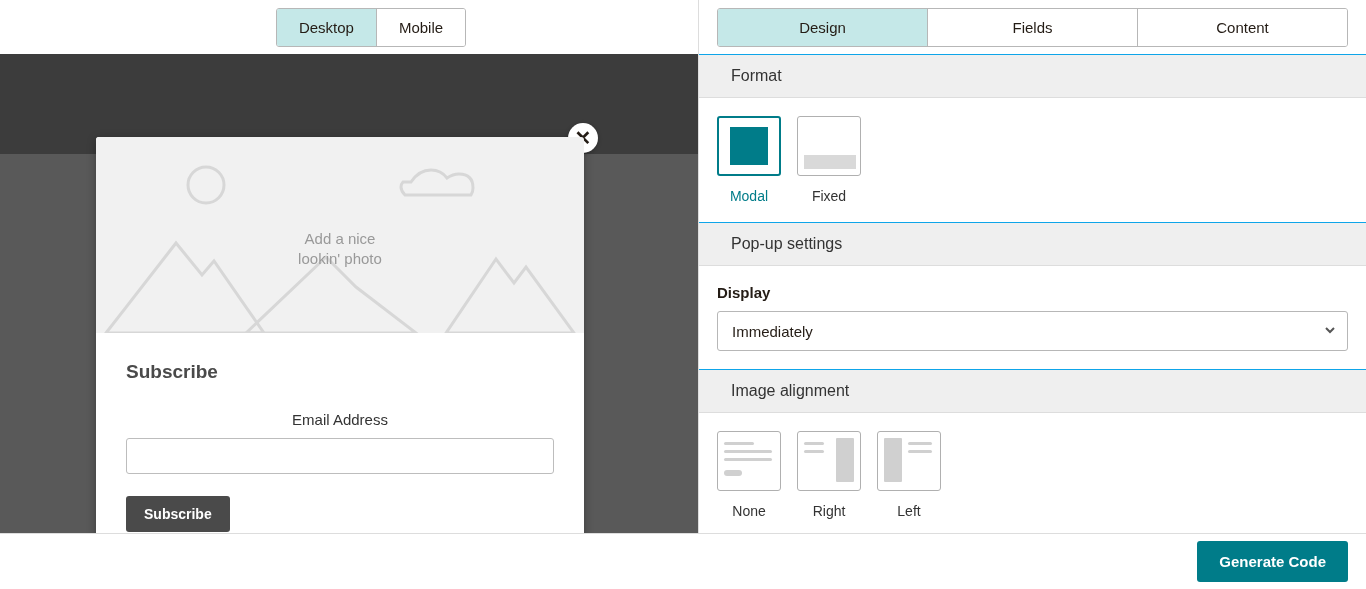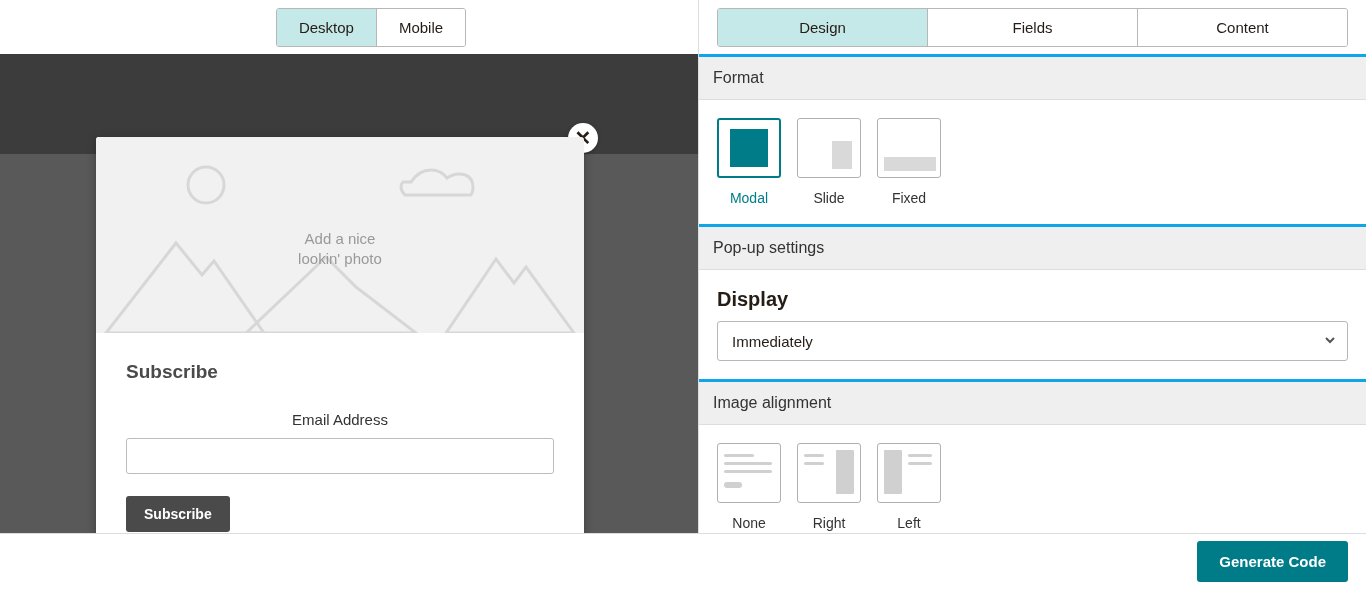--- a/index.html
+++ b/index.html
@@ -83,41 +83,41 @@
   .tabs button.active { background: #c5e8e8; }
 
   .settings-scroll {
     flex: 1; overflow-y: scroll; background: #fff;
   }
   .settings-scroll::-webkit-scrollbar { width: 15px; }
   .settings-scroll::-webkit-scrollbar-track { background: #f0f0f0; }
   .settings-scroll::-webkit-scrollbar-thumb { background: #c0c0c0; }
 
   .section-header {
-    background: #efefef; padding: 12px 14px; font-size: 16px; color: #333;
-    border-top: 3px solid #0ea5e9; border-bottom: 1px solid #ddd;
+    background: #efefef; padding: 12px 32px; font-size: 16px; color: #333;
+    border-top: 1px solid #0ea5e9; border-bottom: 1px solid #ddd;
   }
   .section-body { padding: 18px; }
 
   .option-row { display: flex; gap: 16px; }
   .option { display: flex; flex-direction: column; align-items: center; gap: 12px; cursor: pointer; }
   .option .thumb {
     width: 64px; height: 60px; border: 1px solid #b0b0b0; border-radius: 3px; display: flex; align-items: center; justify-content: center; position: relative; overflow: hidden;
   }
   .option.selected .thumb { border: 2px solid #007c89; }
   .option-label { font-size: 14px; color: #333; }
   .option.selected .option-label { color: #007c89; }
 
   
   .thumb .modal-box { width: 38px; height: 38px; background: #007c89; }
   .thumb .slide-box { width: 20px; height: 28px; background: #d9d9d9; position: absolute; right: 8px; bottom: 8px; }
   .thumb .fixed-box { width: 52px; height: 14px; background: #d9d9d9; position: absolute; bottom: 6px; left: 6px; }
 
   
-  .field-label { font-size: 20px; font-weight: 700; margin-bottom: 10px; }
+  .field-label { font-size: 15px; font-weight: 700; margin-bottom: 10px; }
   .select-wrap { position: relative; }
   .select {
     width: 100%; height: 40px; border: 1px solid #b7b7b7; border-radius: 3px; padding: 0 24px 0 14px; font-size: 15px; color: #241c15; background: #fff; appearance: none; font-family: inherit;
   }
   .select-caret {
     position: absolute; right: 12px; top: 50%; transform: translateY(-50%); pointer-events: none; color: #555;
   }
 
   
   .align-thumb-inner { position: absolute; inset: 6px; }
@@ -193,26 +193,20 @@
       <div class="settings-scroll">
 
         <div class="section-header">Format</div>
         <div class="section-body">
           <div class="option-row">
             <div class="option selected">
               <div class="thumb">
                   <div class="modal-box"></div>
                 </div>
               <div class="option-label">Modal</div>
-            </div>
-            <div class="option">
-              <div class="thumb">
-                  <div class="slide-box"></div>
-                </div>
-              <div class="option-label">Slide</div>
             </div>
             <div class="option">
               <div class="thumb">
                   <div class="fixed-box"></div>
                 </div>
               <div class="option-label">Fixed</div>
             </div>
           </div>
         </div>
 

